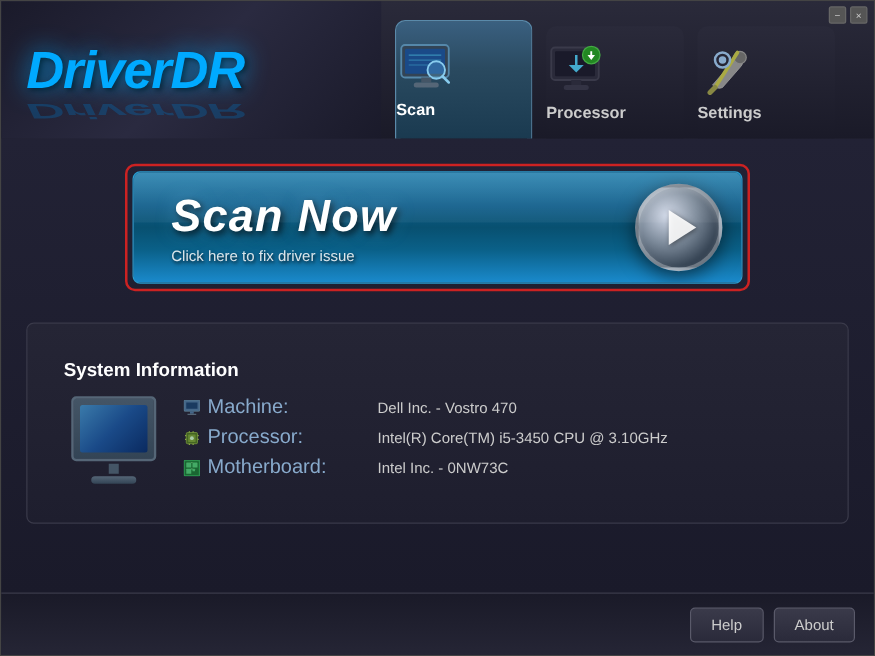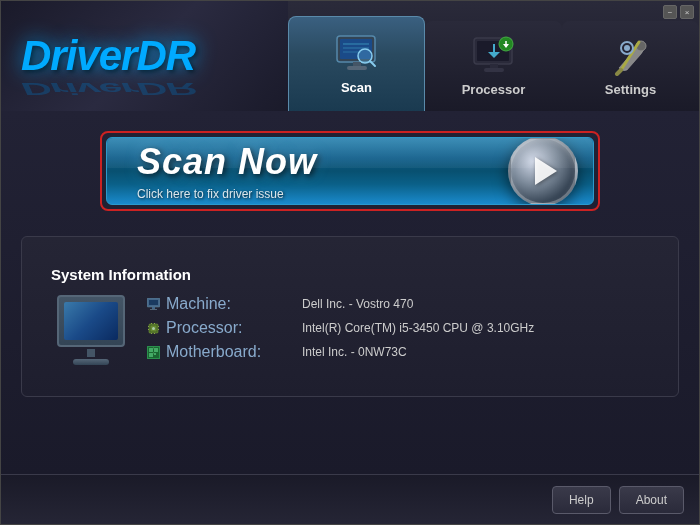--- a/index.html
+++ b/index.html
@@ -99,30 +99,30 @@
     .nav-tabs {
       display: flex;
       align-items: flex-end;
       height: 110px;
       flex: 1;
       justify-content: flex-start;
       padding-bottom: 0;
     }
 
     .nav-tab {
-      width: 137px;
+      width: 110px;
       height: 90px;
       display: flex;
       flex-direction: column;
-      align-items: center;
       justify-content: center;
       cursor: pointer;
       border-radius: 8px 8px 0 0;
       gap: 6px;
       position: relative;
+      margin-left: 11px;
     }
 
     .nav-tab.active {
       background: linear-gradient(180deg, #3a6080 0%, #2a4a60 40%, #1a3a50 100%);
       border: 1px solid #5a8aaa;
       border-bottom: none;
       height: 95px;
     }
 
     .nav-tab.inactive {
@@ -163,21 +163,21 @@
       border: 2px solid #cc2222;
       border-radius: 8px;
       padding: 4px;
       margin: 0 auto 25px auto;
       width: 500px;
     }
 
     .scan-btn {
       background: linear-gradient(180deg, #1a7aaa 0%, #0a5a88 30%, #085070 50%, #0a6088 70%, #1a8acc 100%);
       border-radius: 6px;
-      height: 68px;
+      height: 90px;
       display: flex;
       align-items: center;
       justify-content: space-between;
       padding: 0 15px 0 30px;
       cursor: pointer;
       border: 1px solid #2a9acc;
       position: relative;
       overflow: hidden;
     }
 

